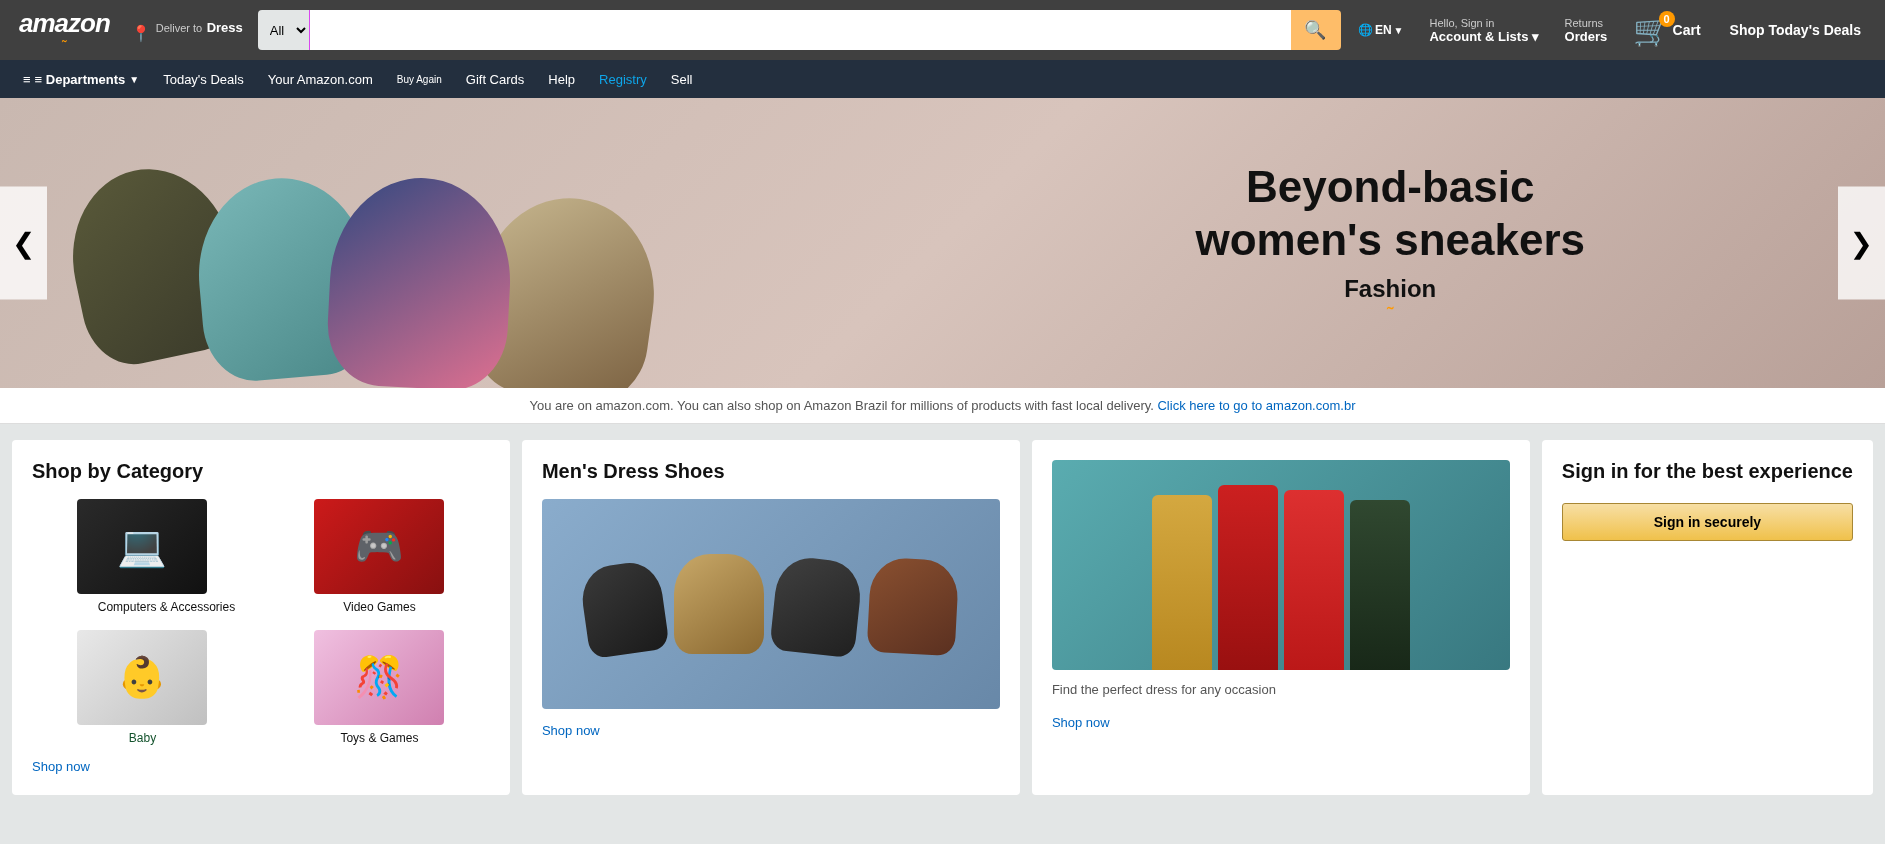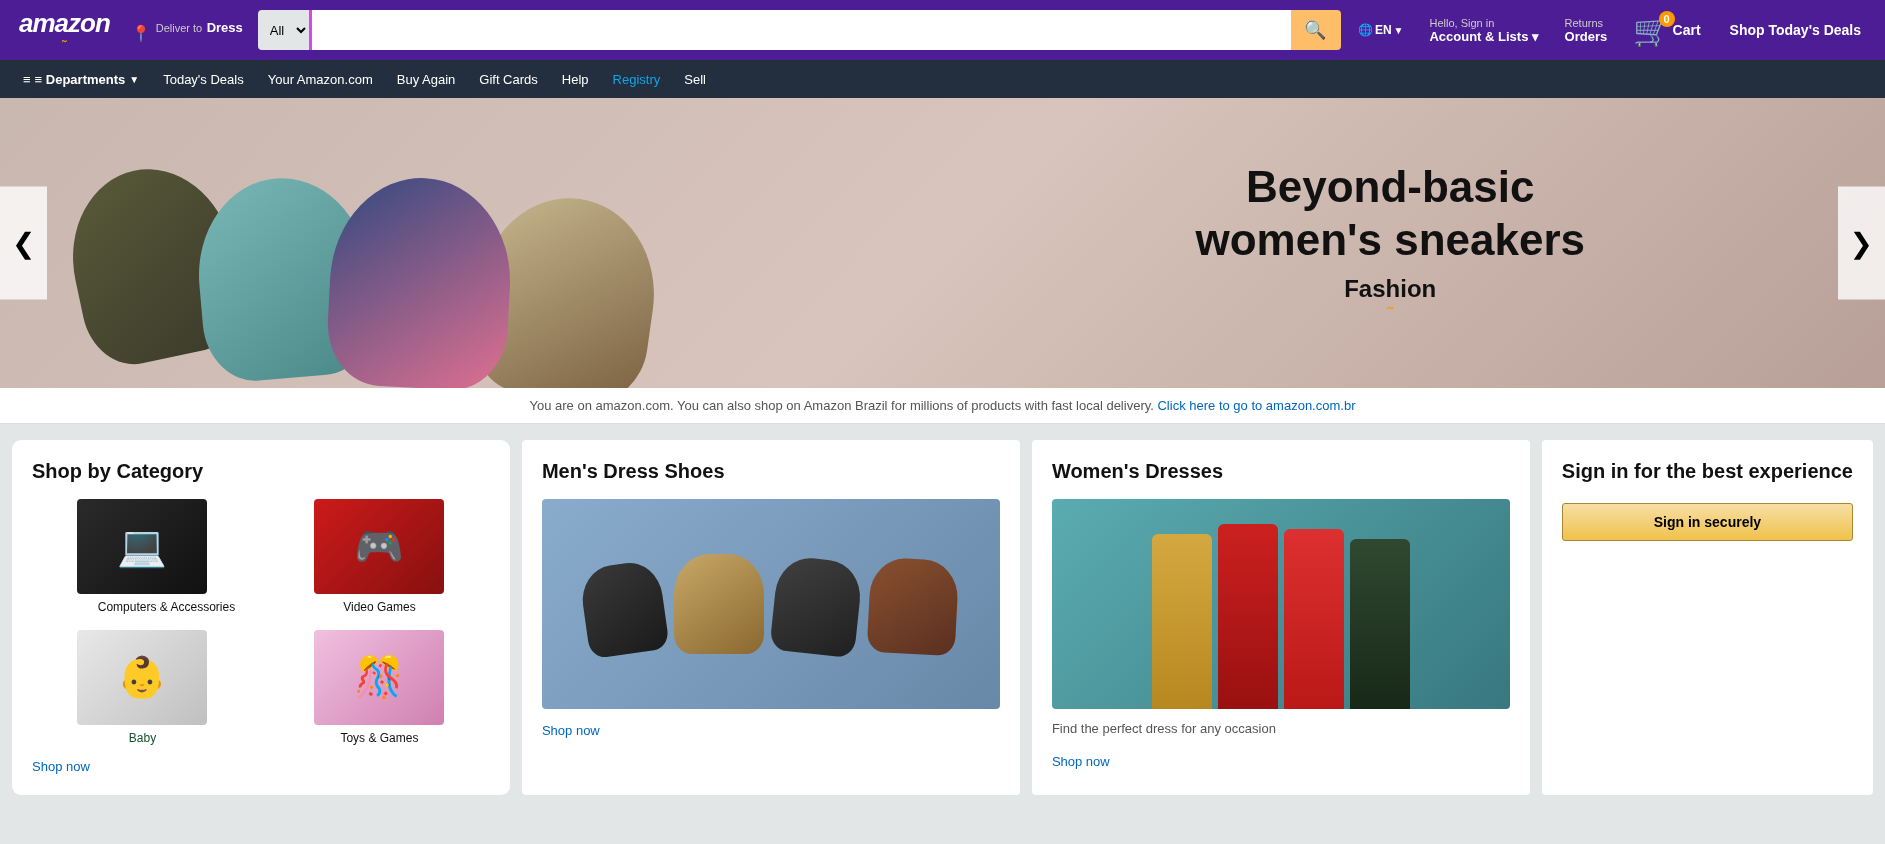--- a/index.html
+++ b/index.html
@@ -1,37 +1,37 @@
 <!DOCTYPE html>
 <html><head>
   <meta charset="utf-8">
   <style>
     * { margin: 0; padding: 0; box-sizing: border-box; }
     body { font-family: Arial, sans-serif; background: #e3e6e6; min-width: 1885px; }
   </style>
 </head>
 <body>
 
-<nav style="background:#4c1d95; display:flex; align-items:center; padding:8px 12px; height:60px; gap:8px;">
+<nav style="background:#404040; display:flex; align-items:center; padding:8px 12px; height:60px; gap:8px;">
 
   <div style="display:flex;flex-direction:column;align-items:center;padding:4px 6px;border:1px solid transparent;cursor:pointer;">
     <span style="color:white;font-size:26px;font-weight:bold;font-style:italic;letter-spacing:-1px;">amazon</span>
     <span style="color:#ff9900;font-size:14px;line-height:1;">˜</span>
   </div>
 
   <div style="display:flex;align-items:flex-start;gap:4px;cursor:pointer;padding:4px 6px;border:1px solid transparent;">
     <span style="color:white;font-size:16px;margin-top:6px;">📍</span>
     <div>
       <span style="color:#ccc;font-size:11px;">Deliver to</span>
       <span style="color:white;font-weight:bold;font-size:13px;">Dress</span>
     </div>
   </div>
 
   <div style="flex:1;display:flex;height:40px;border-radius:4px;overflow:hidden;">
-    <select style="background:#e3e6e6;border:none;padding:0 8px;font-size:13px;cursor:pointer;border-right:3px solid #d946ef;">
+    <select style="background:#e3e6e6;border:none;padding:0 8px;font-size:13px;cursor:pointer;border-right:1px solid #d946ef;">
       <option>All</option>
     </select>
     <input type="text" style="flex: 1 1 0%; border: none; padding: 0px 12px; font-size: 15px; outline: none;">
     <button style="background:#febd69;border:none;padding:0 14px;cursor:pointer;font-size:18px;">
       <span>🔍</span>
     </button>
   </div>
 
   <div style="color:white;font-size:12px;cursor:pointer;padding:4px 8px;border:1px solid transparent;display:flex;align-items:center;gap:2px;">
     <span>🌐</span>
@@ -67,21 +67,21 @@
     <span>≡</span>
     <span>≡ Departments</span>
     <span style="font-size:10px;">▼</span>
   </div>
   <div style="color:white;font-size:13px;padding:8px 10px;cursor:pointer;border:1px solid transparent;">
     <span>Today's Deals</span>
   </div>
   <div style="color:white;font-size:13px;padding:8px 10px;cursor:pointer;border:1px solid transparent;">
     <span>Your Amazon.com</span>
   </div>
-  <div style="color:white;font-size:13px;padding:8px 10px;cursor:pointer;border:1px solid transparent;">
+  <div style="color:white;font-size:10px;padding:8px 10px;cursor:pointer;border:1px solid transparent;">
     <span>Buy Again</span>
   </div>
   <div style="color:white;font-size:13px;padding:8px 10px;cursor:pointer;border:1px solid transparent;">
     <span>Gift Cards</span>
   </div>
   <div style="color:white;font-size:13px;padding:8px 10px;cursor:pointer;border:1px solid transparent;">
     <span>Help</span>
   </div>
   <div style="color:#0ea5e9;font-size:13px;padding:8px 10px;cursor:pointer;border:1px solid transparent;">
     <span>Registry</span>
@@ -112,21 +112,21 @@
   <button style="position:absolute;right:0;top:50%;transform:translateY(-50%);background:rgba(255,255,255,0.8);border:none;font-size:28px;padding:40px 12px;cursor:pointer;z-index:10;">❯</button>
 </div>
 
 <div style="background:white;text-align:center;padding:10px;font-size:13px;color:#555;border-bottom:1px solid #ddd;">
   <span>You are on amazon.com. You can also shop on Amazon Brazil for millions of products with fast local delivery.</span>
   <a href="#" style="color:#0066c0;text-decoration:none;">Click here to go to amazon.com.br</a>
 </div>
 
 <div style="background:#e3e6e6;padding:16px 12px;display:flex;gap:12px;">
 
-  <div style="background:white;border-radius:9px;padding:20px;flex:1;min-width:300px;">
+  <div style="background:white;border-radius:4px;padding:20px;flex:1;min-width:300px;">
     <h2 style="font-size:20px;font-weight:bold;color:#111;margin-bottom:16px;">Shop by Category</h2>
     <div style="display:grid;grid-template-columns:1fr 1fr;gap:16px;margin-bottom:12px;">
 
       <div style="display:flex;flex-direction:column;align-items:center;cursor:pointer;">
         <div style="width:130px;height:95px;background:linear-gradient(135deg,#2a2a2a,#111);border-radius:4px;display:flex;align-items:center;justify-content:center;font-size:40px;">💻</div>
         <span style="font-size:12px;color:#111;margin-top:6px;text-align:center;margin-left:48px;">Computers &amp; Accessories</span>
       </div>
 
       <div style="display:flex;flex-direction:column;align-items:center;cursor:pointer;">
         <div style="width:130px;height:95px;background:linear-gradient(135deg,#cc1a1a,#881010);border-radius:4px;display:flex;align-items:center;justify-content:center;font-size:40px;">🎮</div>
@@ -154,21 +154,20 @@
         <div style="width:80px;height:90px;background:linear-gradient(145deg,#3a3a3a,#1a1a1a);border-radius:40% 40% 20% 20%;transform:rotate(-8deg);"></div>
         <div style="width:90px;height:100px;background:linear-gradient(145deg,#c8a868,#8a6830);border-radius:40% 40% 20% 20%;transform:rotate(0deg);"></div>
         <div style="width:85px;height:95px;background:linear-gradient(145deg,#404040,#202020);border-radius:40% 40% 20% 20%;transform:rotate(6deg);"></div>
         <div style="width:88px;height:95px;background:linear-gradient(145deg,#8a5030,#5a3020);border-radius:40% 40% 20% 20%;transform:rotate(3deg);"></div>
       </div>
     </div>
     <a href="#" style="color:#0066c0;font-size:13px;cursor:pointer;text-decoration:none;">Shop now</a>
   </div>
 
   <div style="background:white;border-radius:4px;padding:20px;flex:1;">
-    <h2 style="font-size:20px;font-weight:bold;color:#111;margin-bottom:16px;">Women's Dresses</h2>
     <div style="width:100%;height:210px;background:linear-gradient(135deg,#5aacb0 0%,#387880 100%);border-radius:4px;margin-bottom:12px;cursor:pointer;display:flex;align-items:flex-end;justify-content:center;overflow:hidden;padding-bottom:0;">
 
       <div style="display:flex;align-items:flex-end;gap:6px;height:100%;padding:0 10px;">
         <div style="width:60px;height:175px;background:linear-gradient(to bottom,#d4a840,#b88820);border-radius:6px 6px 0 0;"></div>
         <div style="width:60px;height:185px;background:linear-gradient(to bottom,#cc2020,#991010);border-radius:6px 6px 0 0;"></div>
         <div style="width:60px;height:180px;background:linear-gradient(to bottom,#dd3030,#bb1818);border-radius:6px 6px 0 0;"></div>
         <div style="width:60px;height:170px;background:linear-gradient(to bottom,#304830,#182818);border-radius:6px 6px 0 0;"></div>
       </div>
     </div>
     <p style="font-size:13px;color:#555;margin-bottom:16px;">Find the perfect dress for any occasion</p>

